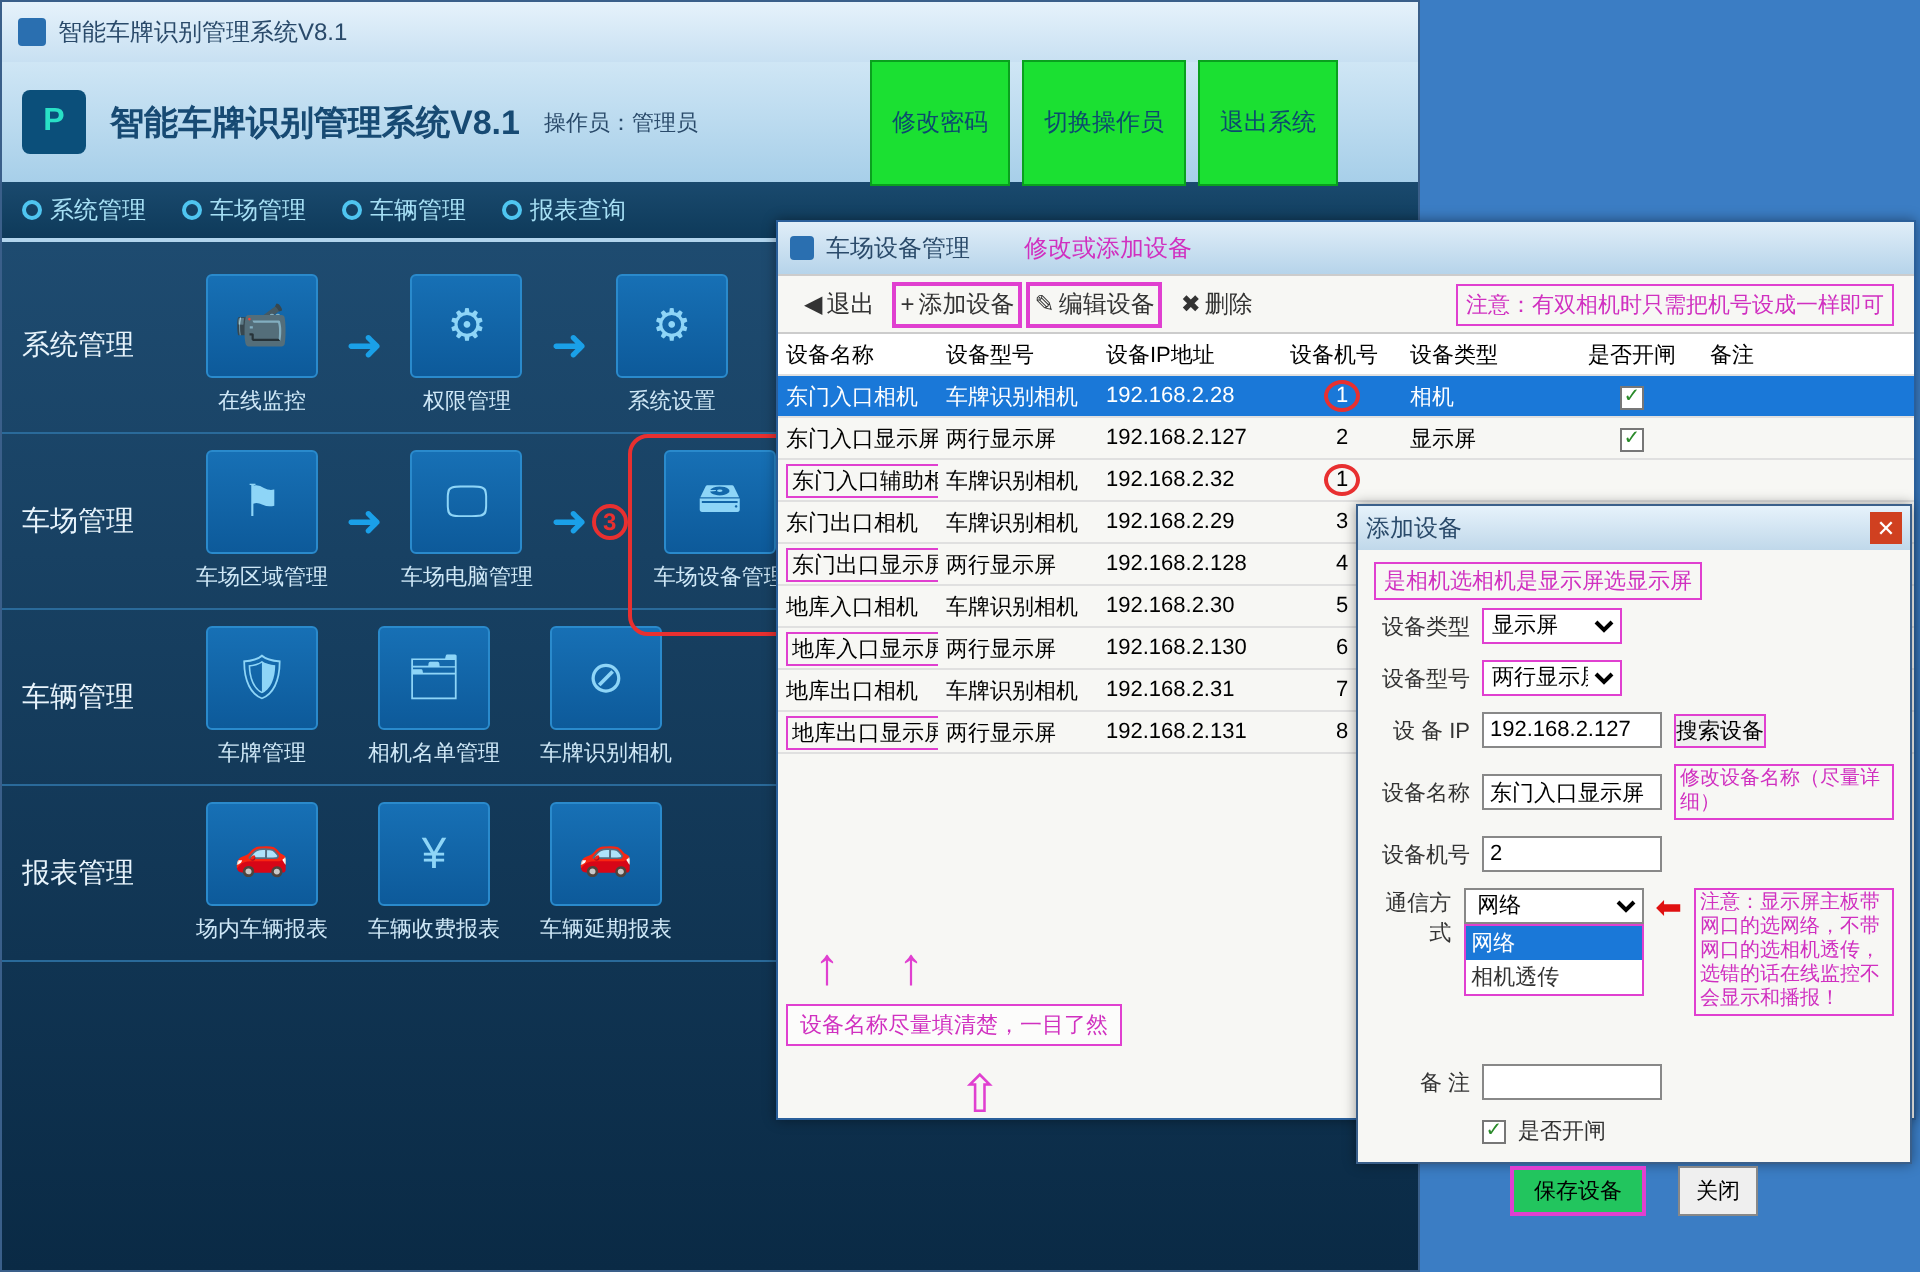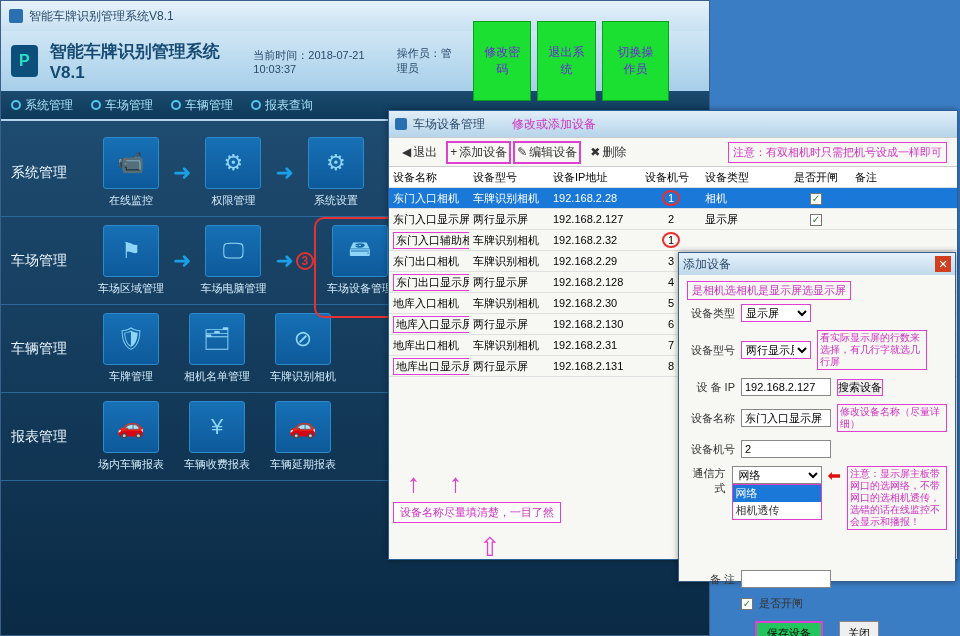--- a/index.html
+++ b/index.html
@@ -6,21 +6,21 @@
 body{background:#3b7dc4;width:960px;height:636px;overflow:hidden;position:relative}
 .win-frame{position:absolute;left:0;top:0;width:710px;height:636px;background:linear-gradient(#b9d9ef,#94c3e6);border:1px solid #3a5f8a}
 .titlebar{height:30px;background:linear-gradient(#e6f2fb,#c8e0f2);padding:4px 8px;font-size:12px;color:#2a4a6a;display:flex;align-items:center;gap:6px}
 .tb-ico{width:14px;height:14px;background:#2a6fb0;border-radius:2px}
 .header{height:60px;background:linear-gradient(#cfe6f5,#a7cfe9);display:flex;align-items:center;padding:0 10px;gap:12px}
 .logo{background:#0b4f7a;color:#29e0c6;width:32px;height:32px;border-radius:4px;display:flex;align-items:center;justify-content:center;font-weight:bold;font-size:16px}
 .app-title{color:#174a73;font-size:17px;font-weight:bold}
 .hd-time{font-size:11px;color:#2a4a6a;margin-left:20px}
 .hd-op{font-size:11px;color:#2a4a6a;}
 .hd-btns{margin-left:auto;display:flex;gap:6px;margin-right:30px}
-.hd-btn{background:#1be032;border:1px solid #0aa01e;color:#6d28d9;font-size:12px;padding:22px 10px;cursor:pointer}
+.hd-btn{background:#1be032;border:1px solid #0aa01e;color:#0c4a6e;font-size:12px;padding:22px 10px;cursor:pointer}
 .menubar{height:28px;background:linear-gradient(#1a4a6e,#0e3a5a);display:flex;align-items:center;padding:0 10px;gap:18px}
 .menu-item{color:#a7e0f5;font-size:12px;display:flex;align-items:center;gap:4px;cursor:pointer}
 .mi-ico{width:10px;height:10px;border:2px solid #4fc5f0;border-radius:50%}
 .main{position:absolute;left:0;top:120px;right:0;bottom:0;background:linear-gradient(#1e4b70,#0a2a45);padding:8px 0}
 .section{display:flex;align-items:center;padding:8px 10px;border-bottom:1px solid #2a6a9a}
 .sec-label{width:80px;color:#e8f4fc;font-size:14px}
 .tiles{display:flex;gap:6px;align-items:center}
 .tile{width:80px;text-align:center}
 .tile-box{width:56px;height:52px;background:linear-gradient(#1770b5,#0d5a9a);border:1px solid #2a8acc;border-radius:3px;margin:0 auto;display:flex;align-items:center;justify-content:center}
 .tile-lab{color:#cfe8f7;font-size:11px;margin-top:4px}
@@ -75,26 +75,25 @@
 <body>
 
 <div class="win-frame">
   <div class="titlebar">
     <span class="tb-ico"></span>
     <span>智能车牌识别管理系统V8.1</span>
   </div>
   <div class="header">
     <div class="logo">P</div>
     <div class="app-title">智能车牌识别管理系统V8.1</div>
-    <div class="hd-time">当前时间：2018-07-21 10:03:37</div>
     <div class="hd-op">操作员：管理员</div>
     <div class="hd-btns">
       <button class="hd-btn">修改密码</button>
+      <button class="hd-btn">切换操作员</button>
       <button class="hd-btn">退出系统</button>
-      <button class="hd-btn">切换操作员</button>
     </div>
   </div>
   <div class="menubar" id="menubar">
       <span class="menu-item"><span class="mi-ico"></span>系统管理</span>
       <span class="menu-item"><span class="mi-ico"></span>车场管理</span>
       <span class="menu-item"><span class="mi-ico"></span>车辆管理</span>
       <span class="menu-item"><span class="mi-ico"></span>报表查询</span>
     </div>
   <div class="main" id="sections">
       <div class="section">
@@ -317,21 +316,20 @@
   </div>
   <div class="ad-body">
     <div class="ad-hint">是相机选相机是显示屏选显示屏</div>
     <div class="ad-row">
       <span class="ad-lab">设备类型</span>
       <select class="ad-sel selbox" style="width:70px"><option>显示屏</option></select>
     </div>
     <div class="ad-row">
       <span class="ad-lab">设备型号</span>
       <select class="ad-sel selbox" style="width:70px"><option>两行显示屏</option></select>
-      <span class="ad-note">看实际显示屏的行数来选择，有几行字就选几行屏</span>
     </div>
     <div class="ad-row">
       <span class="ad-lab">设 备 IP</span>
       <input class="ad-inp" style="width: 90px;" value="192.168.2.127">
       <button class="ad-btn selbox">搜索设备</button>
     </div>
     <div class="ad-row">
       <span class="ad-lab">设备名称</span>
       <input class="ad-inp" style="width: 90px;" value="东门入口显示屏">
       <span class="ad-note" style="border:1px solid #e040d0">修改设备名称（尽量详细）</span>
@@ -345,21 +343,21 @@
       <div style="position:relative">
         <select class="ad-sel" style="width:90px"><option>网络</option></select>
         <div class="selbox" style="position:absolute;left:0;top:18px;width:90px;background:#fff">
           <div class="dd-opt">网络</div>
           <div class="dd-opt2">相机透传</div>
         </div>
       </div>
       <span class="arrow-red" style="position:static;font-size:16px">⬅</span>
       <span class="ad-note" style="max-width:100px">注意：显示屏主板带网口的选网络，不带网口的选相机透传，选错的话在线监控不会显示和播报！</span>
     </div>
-    <div class="ad-row" style="margin-top:40px">
+    <div class="ad-row" style="margin-top:24px">
       <span class="ad-lab">备    注</span>
       <input class="ad-inp" style="width: 90px;">
     </div>
     <div class="ad-row" style="margin-left:54px">
       <span class="ck">✓</span>
       <span>是否开闸</span>
     </div>
     <div class="ad-foot">
       <button class="ad-save">保存设备</button>
       <button class="ad-btn">关闭</button>

